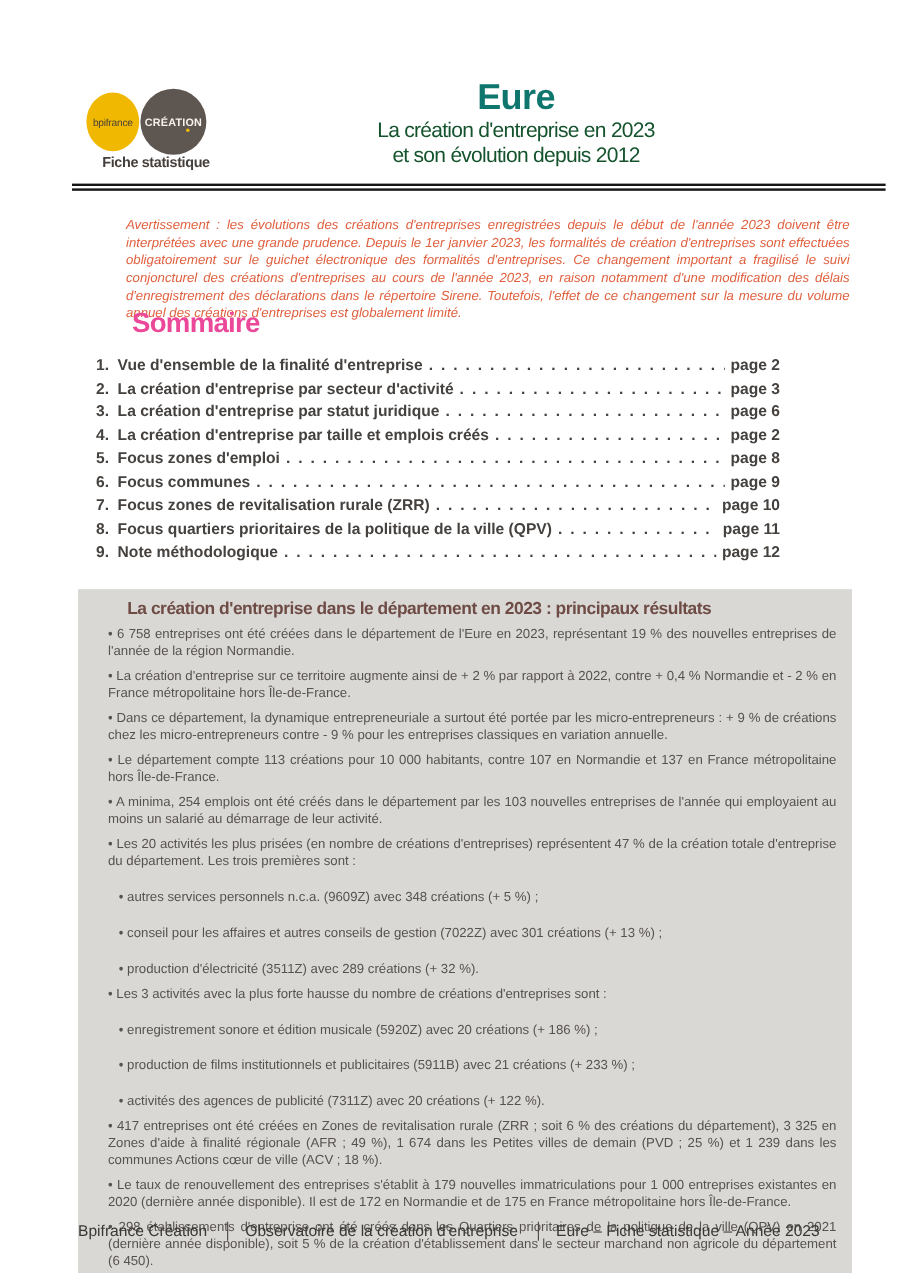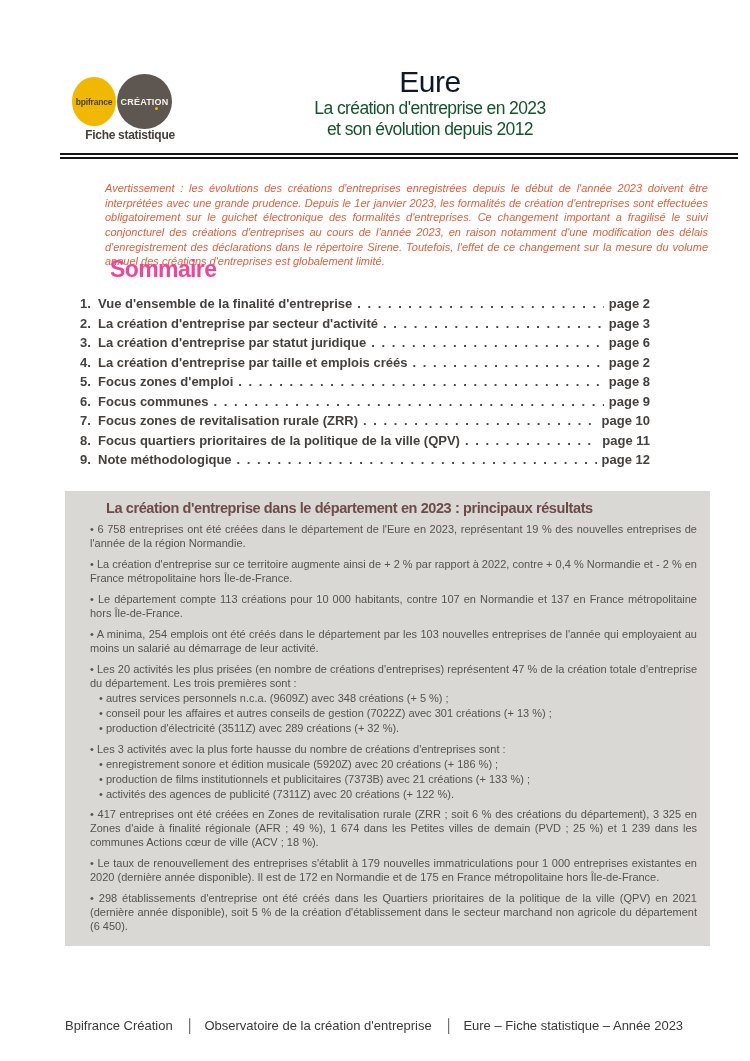--- a/index.html
+++ b/index.html
@@ -6,37 +6,37 @@
   .page{
     position:relative;width:750px;height:1061px;background:#ffffff;overflow:hidden;
     font-family:"Liberation Sans", sans-serif;color:#4a4542;
   }
   
   .logos{position:absolute;left:72px;top:74px;height:56px;}
   .logo-bpi{
     position:absolute;left:0;top:3px;width:44px;height:49px;border-radius:50%;
     background:#F0B800;display:flex;align-items:center;justify-content:center;
   }
-  .logo-bpi span{font-size:8.5px;font-weight:bold;color:#4a423d;letter-spacing:-0.2px;}
+  .logo-bpi span{font-size:8.5px;font-weight:normal;color:#4a423d;letter-spacing:-0.2px;}
   .logo-creation{
     position:absolute;left:45px;top:0;width:55px;height:55px;border-radius:50%;
     background:#5E5651;display:flex;align-items:center;justify-content:center;
   }
   .logo-creation span{font-size:9px;font-weight:bold;color:#F6F1EA;letter-spacing:0.2px;}
   .logo-creation i{
     position:absolute;left:38px;top:33px;width:3px;height:3px;border-radius:50%;
     background:#F0B800;font-style:normal;
   }
   .logo-caption{
     position:absolute;left:60px;top:128px;width:140px;text-align:center;
     font-size:12px;font-weight:bold;color:#453F3B;letter-spacing:-0.3px;
   }
   .title-block{position:absolute;left:170px;top:66px;width:520px;text-align:center;}
   .dept-title{
-    font-size:30px;font-weight:normal;color:#0f172a;letter-spacing:-0.5px;line-height:1.05;
+    font-size:30px;font-weight:bold;color:#0f766e;letter-spacing:-0.5px;line-height:1.05;
   }
   .doc-title{
     font-size:17.5px;font-weight:normal;color:#14532d;letter-spacing:-0.6px;line-height:1.25;
   }
   .header-rule{
     position:absolute;left:60px;top:153px;width:678px;height:2px;
     border-top:2px solid #151515;border-bottom:2px solid #151515;
   }
   
   .notice{
@@ -63,21 +63,21 @@
     position:absolute;left:65px;top:491px;width:645px;box-sizing:border-box;
     background:#DAD8D5;padding:9px 13px 12px 13px;min-height:450px;
   }
   .results-title{
     margin:0 0 2px 28px;font-size:14.5px;font-weight:bold;color:#6E4B45;letter-spacing:-0.4px;
   }
   .para{
     margin:7px 0 0 12px;font-size:11px;line-height:1.27;color:#565250;text-align:justify;
   }
   .para::before{content:"• ";}
-  .para.sub{margin:1px 0 0 21px;text-align:left;}
+  .para.sub{margin:16px 0 0 21px;text-align:left;}
   
   .footer{
     position:absolute;left:65px;top:1018px;font-size:13px;color:#3A3836;white-space:nowrap;
   }
   .fseg{display:inline;}
   .fseg + .fseg::before{content:"│";margin:0 10px;color:#4a4745;font-weight:normal;}
 </style>
 </head>
 <body>
 
@@ -173,38 +173,39 @@
     </div>
 
   <div class="results-box">
     <p class="results-title">La création d'entreprise dans le département en 2023 : principaux résultats</p>
     <div class="box-body">
 
         <p class="para bullet">6 758 entreprises ont été créées dans le département de l'Eure en 2023, représentant 19 % des nouvelles entreprises de l'année de la région Normandie.</p>
 
         <p class="para bullet">La création d'entreprise sur ce territoire augmente ainsi de + 2 % par rapport à 2022, contre + 0,4 % Normandie et - 2 % en France métropolitaine hors Île-de-France.</p>
 
+        <p class="para bullet">Dans ce département, la dynamique entrepreneuriale a surtout été portée par les micro-entrepreneurs : + 9 % de créations chez les micro-entrepreneurs contre - 9 % pour les entreprises classiques en variation annuelle.</p>
 
         <p class="para bullet">Le département compte 113 créations pour 10 000 habitants, contre 107 en Normandie et 137 en France métropolitaine hors Île-de-France.</p>
 
         <p class="para bullet">A minima, 254 emplois ont été créés dans le département par les 103 nouvelles entreprises de l'année qui employaient au moins un salarié au démarrage de leur activité.</p>
 
         <p class="para bullet">Les 20 activités les plus prisées (en nombre de créations d'entreprises) représentent 47 % de la création totale d'entreprise du département. Les trois premières sont :</p>
 
         <p class="para sub">autres services personnels n.c.a. (9609Z) avec 348 créations (+ 5 %) ;</p>
 
         <p class="para sub">conseil pour les affaires et autres conseils de gestion (7022Z) avec 301 créations (+ 13 %) ;</p>
 
         <p class="para sub">production d'électricité (3511Z) avec 289 créations (+ 32 %).</p>
 
         <p class="para bullet">Les 3 activités avec la plus forte hausse du nombre de créations d'entreprises sont :</p>
 
         <p class="para sub">enregistrement sonore et édition musicale (5920Z) avec 20 créations (+ 186 %) ;</p>
 
-        <p class="para sub">production de films institutionnels et publicitaires (7373B) avec 21 créations (+ 133 %) ;</p>
+        <p class="para sub">production de films institutionnels et publicitaires (5911B) avec 21 créations (+ 233 %) ;</p>
 
         <p class="para sub">activités des agences de publicité (7311Z) avec 20 créations (+ 122 %).</p>
 
         <p class="para bullet">417 entreprises ont été créées en Zones de revitalisation rurale (ZRR ; soit 6 % des créations du département), 3 325 en Zones d'aide à finalité régionale (AFR ; 49 %), 1 674 dans les Petites villes de demain (PVD ; 25 %) et 1 239 dans les communes Actions cœur de ville (ACV ; 18 %).</p>
 
         <p class="para bullet">Le taux de renouvellement des entreprises s'établit à 179 nouvelles immatriculations pour 1 000 entreprises existantes en 2020 (dernière année disponible). Il est de 172 en Normandie et de 175 en France métropolitaine hors Île-de-France.</p>
 
         <p class="para bullet">298 établissements d'entreprise ont été créés dans les Quartiers prioritaires de la politique de la ville (QPV) en 2021 (dernière année disponible), soit 5 % de la création d'établissement dans le secteur marchand non agricole du département (6 450).</p>
       </div>
   </div>

